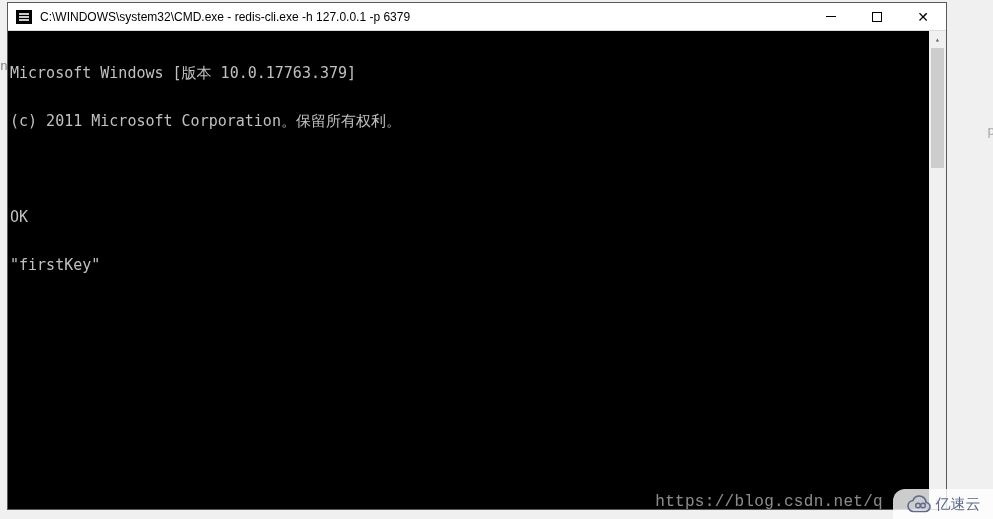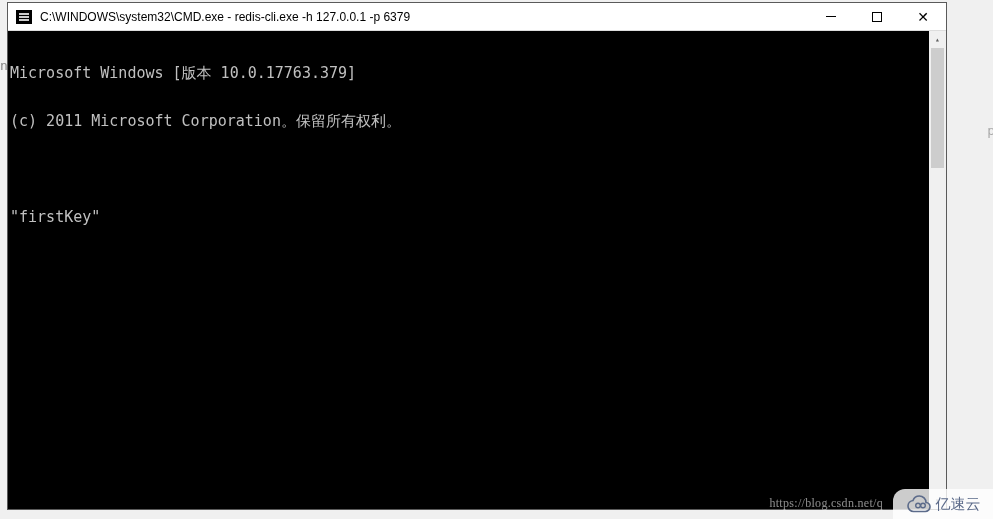--- a/index.html
+++ b/index.html
@@ -114,22 +114,22 @@
       right: 2px;
       height: 120px;
       background: #cdcdcd;
     }
     .term-line { min-height: 16px; }
     .watermark-url {
       position: absolute;
       right: 110px;
       bottom: 8px;
       color: rgba(230,230,230,0.6);
-      font-family: Liberation Serif, serif;
-      font-size: 12px;
+      font-family: Liberation Mono, monospace;
+      font-size: 16px;
       letter-spacing: 0.3px;
     }
     .watermark-badge {
       position: absolute;
       right: 0;
       bottom: 0;
       width: 100px;
       height: 30px;
       background: rgba(255,255,255,0.8);
       border-top-left-radius: 12px;
@@ -183,20 +183,21 @@
         </div>
       <div class="titlebar-btn close">
           <span class="close-x">✕</span>
         </div>
     </div>
   </div>
   <div class="terminal">
     <div class="term-line">Microsoft Windows [版本 10.0.17763.379]</div>
     <div class="term-line">(c) 2011 Microsoft Corporation。保留所有权利。</div>
     <div class="term-line"></div>
+    <div class="term-line">OK</div>
     <div class="term-line">"firstKey"</div>
     <div class="scrollbar">
       <div class="scroll-arrow">▴</div>
       <div class="scroll-track">
         <div class="scroll-thumb"></div>
       </div>
       <div class="scroll-arrow">▾</div>
     </div>
   </div>
 </div>

